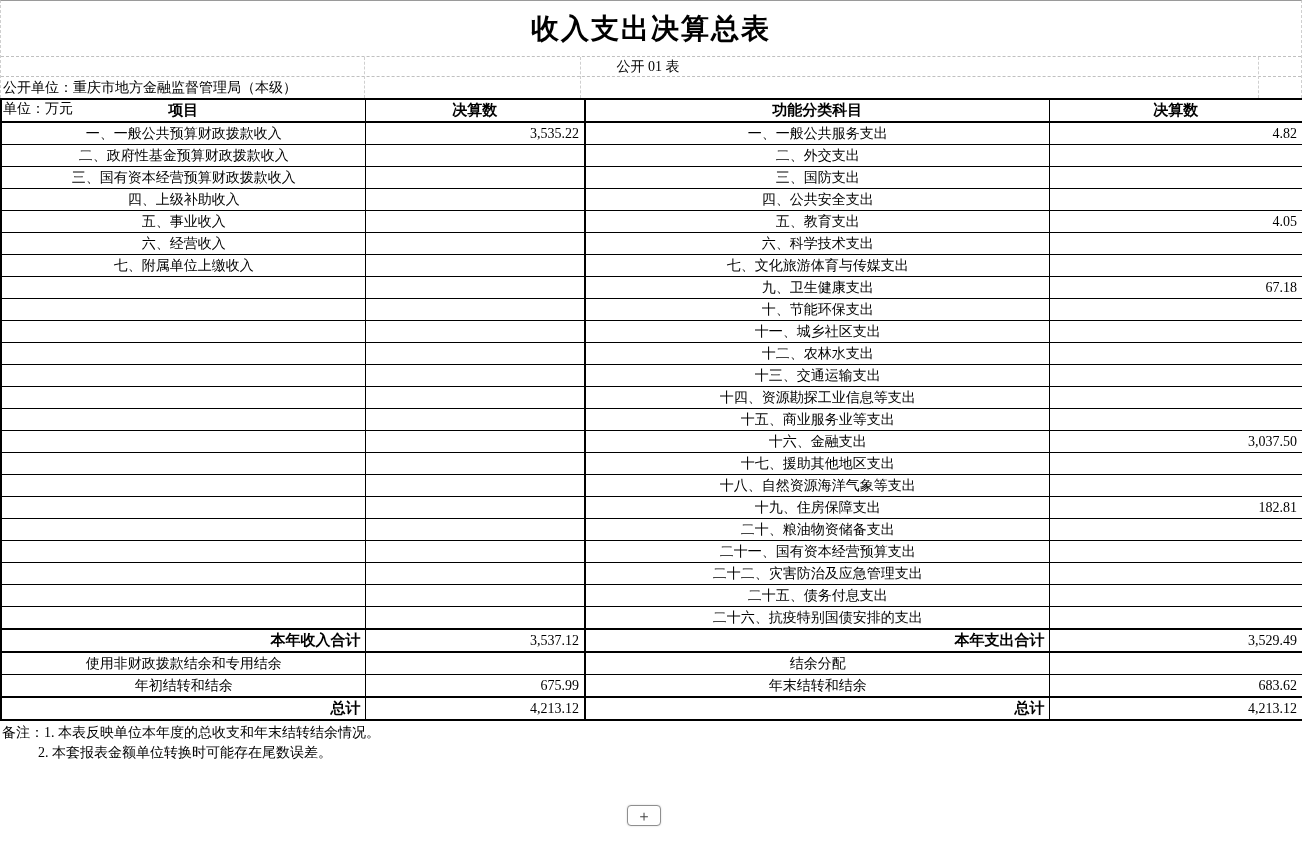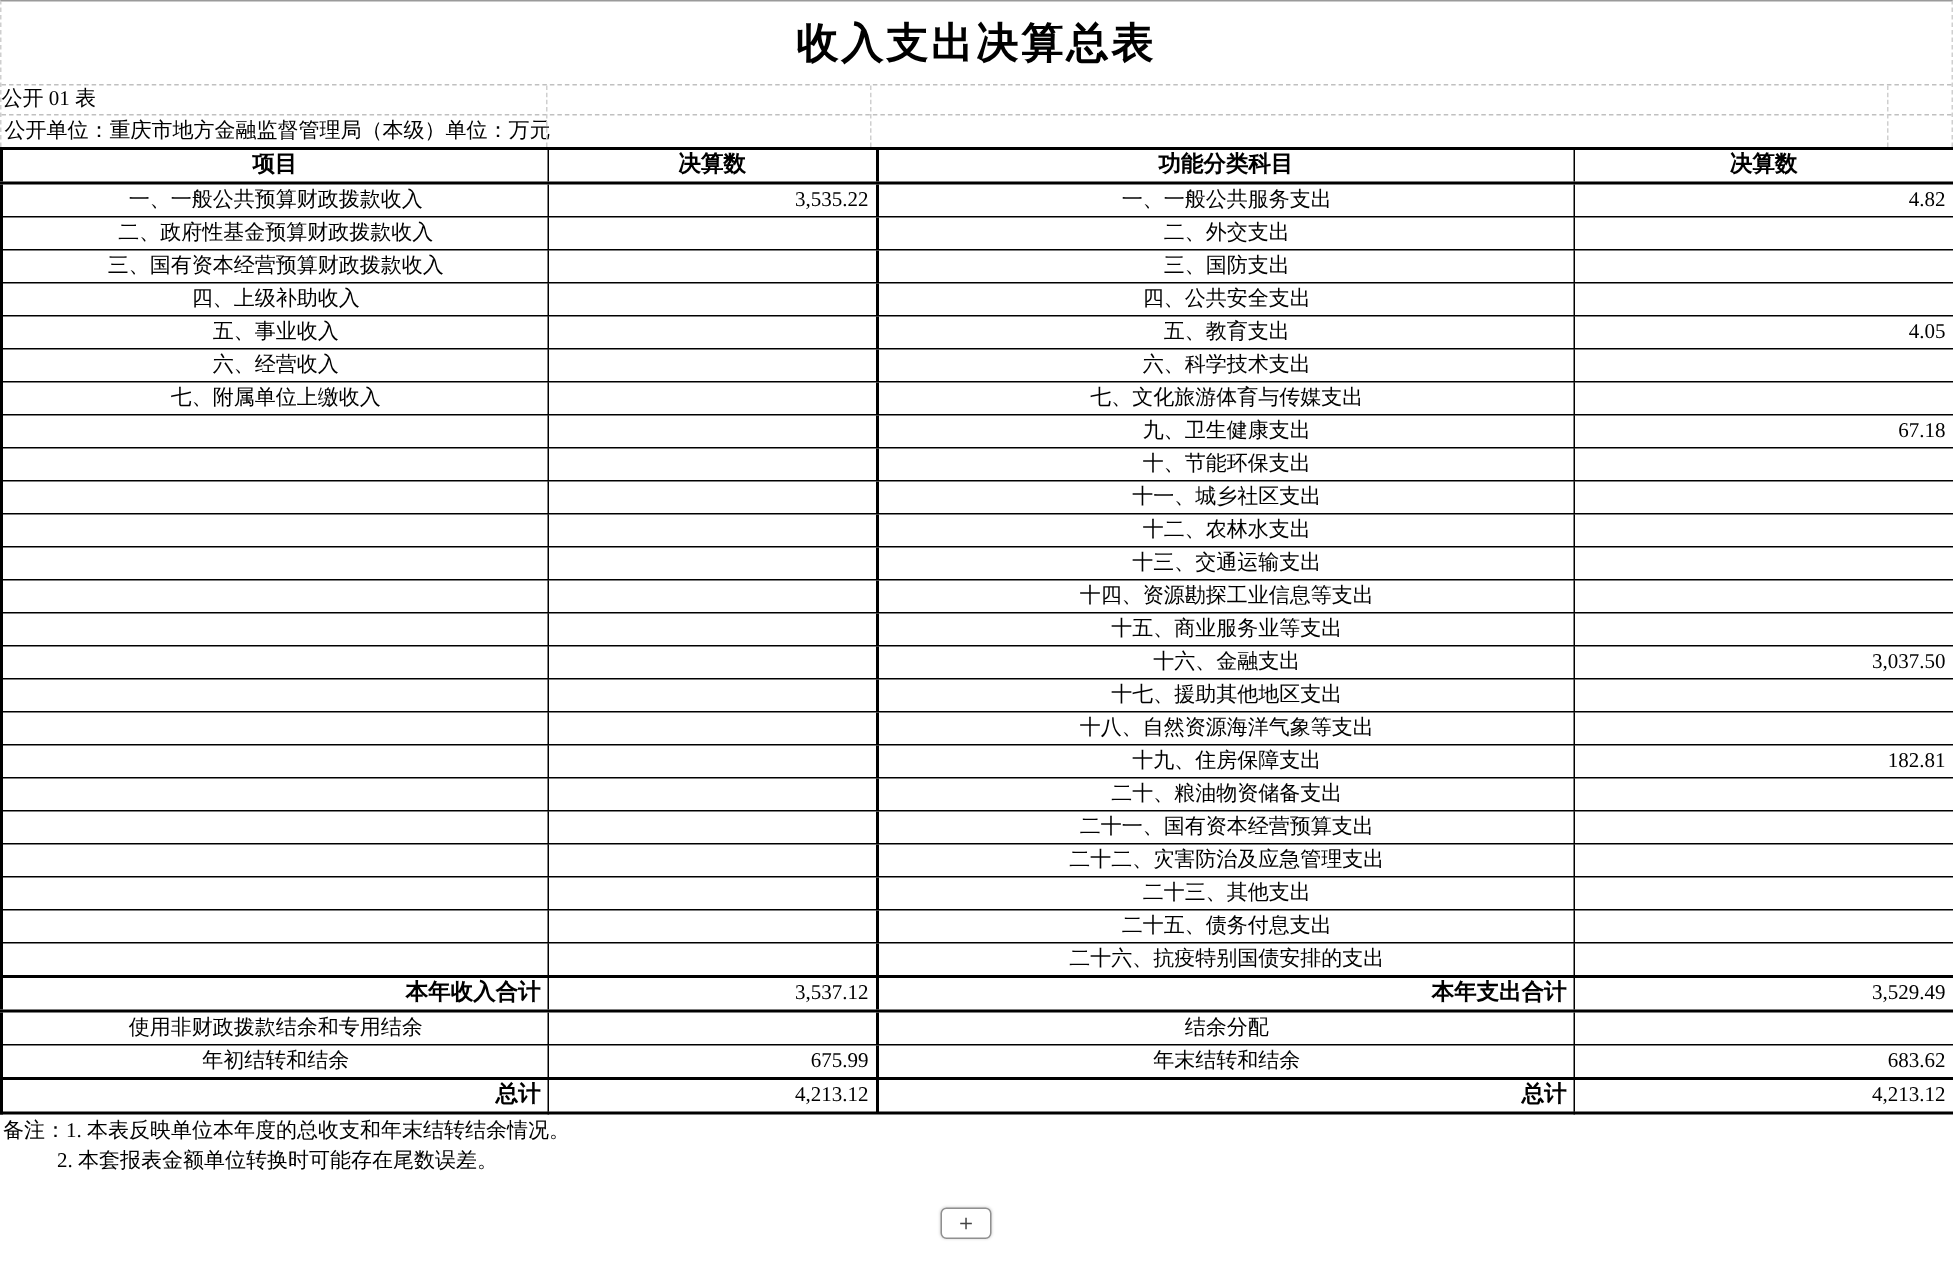--- a/index.html
+++ b/index.html
@@ -33,32 +33,34 @@
     font-family: "Liberation Sans", "DejaVu Sans", sans-serif;
     font-size: 28px;
     font-weight: bold;
     letter-spacing: 2px;
   }
   .meta-bands { position: relative; height: 41px; }
   .band1 {
     box-sizing: border-box;
     height: 20px;
     border-bottom: 1px dashed #c0c0c0;
-    text-align: left;
+    text-align: center;
     font-size: 14px;
     line-height: 19px;
     padding-right: 6px;
   }
   .band2 {
     box-sizing: border-box;
     height: 21px;
     font-size: 14px;
     line-height: 21px;
     display: flex;
+    justify-content: space-between;
     padding: 0 6px 0 2px;
+    flex-direction: column;
   }
   .vdash {
     position: absolute;
     top: 0; bottom: 0;
     width: 0;
     border-left: 1px dashed #cfcfcf;
   }
   
   table.budget-table {
     border-collapse: collapse;
@@ -271,26 +273,20 @@
         </tr>
         <tr>
           <td class="lbl"></td>
           <td class="num"></td>
           <td class="lbl mid">二十二、灾害防治及应急管理支出</td>
           <td class="num"></td>
         </tr>
         <tr>
           <td class="lbl"></td>
           <td class="num"></td>
-          <td class="lbl mid">二十三、其他支出</td>
-          <td class="num"></td>
-        </tr>
-        <tr>
-          <td class="lbl"></td>
-          <td class="num"></td>
           <td class="lbl mid">二十五、债务付息支出</td>
           <td class="num"></td>
         </tr>
         <tr>
           <td class="lbl"></td>
           <td class="num"></td>
           <td class="lbl mid">二十六、抗疫特别国债安排的支出</td>
           <td class="num"></td>
         </tr>
       </tbody>

